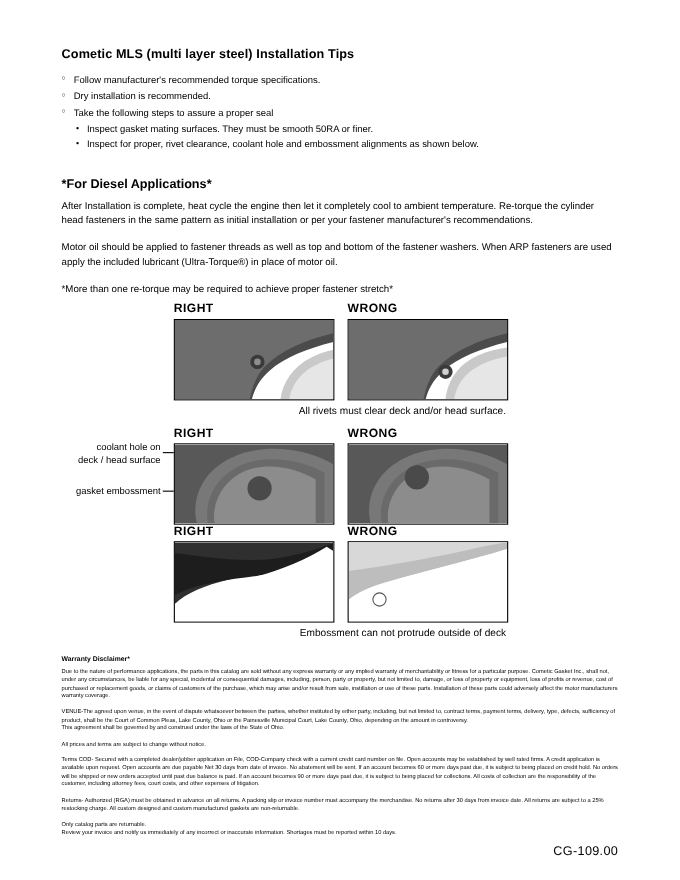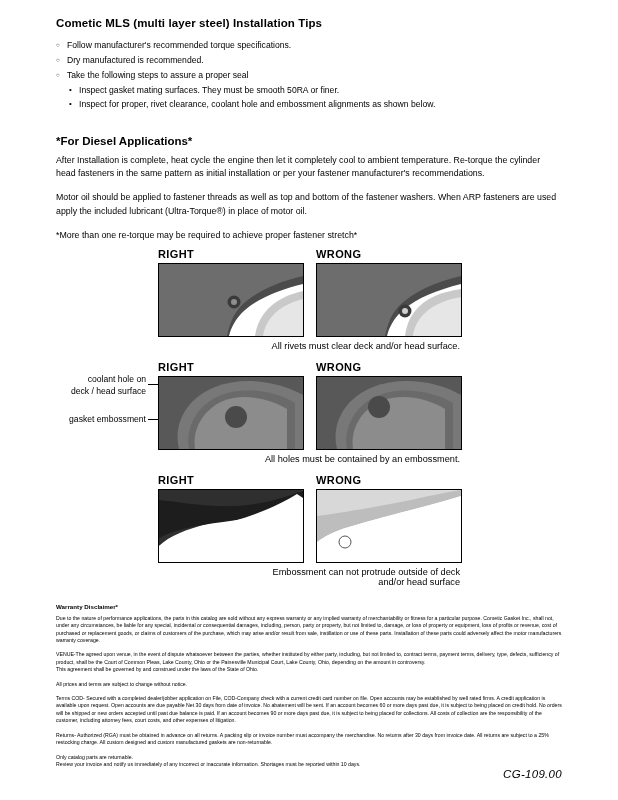--- a/index.html
+++ b/index.html
@@ -14,21 +14,21 @@
     color: #000000;
     position: relative;
     overflow: hidden;
   }
   .page {
     position: absolute;
     left: 0; top: 0;
     width: 618px;
     height: 800px;
     box-sizing: border-box;
-    padding: 17px 56px 0 56px;
+    padding: 44px 56px 0 56px;
   }
   h1.title {
     font-size: 11.5px;
     font-weight: bold;
     margin: 0 0 9px 0;
     letter-spacing: 0.1px;
   }
   ul.bullets {
     list-style: none;
     margin: 0;
@@ -148,34 +148,33 @@
     line-height: 7.4px;
     margin: 0 0 7px 0;
     text-align: left;
   }
   .docnum {
     position: absolute;
     right: 56px;
     bottom: 20px;
     font-size: 11.5px;
     letter-spacing: 0.3px;
-    font-style: italic;
   }
   svg { display: block; }
 </style>
 </head>
 <body>
 
 <div class="page">
 
   <h1 class="title">Cometic MLS (multi layer steel) Installation Tips</h1>
 
   <ul class="bullets">
     <li>Follow manufacturer's recommended torque specifications.</li>
-    <li>Dry manufactured is recommended.</li>
+    <li>Dry installation is recommended.</li>
     <li>
       <span>Take the following steps to assure a proper seal</span>
       <ul class="subbullets">
         <li>Inspect gasket mating surfaces.  They must be smooth 50RA or finer.</li>
         <li>Inspect for proper, rivet clearance, coolant hole and embossment alignments as shown below.</li>
       </ul>
     </li>
   </ul>
 
   <h2 class="subtitle">*For Diesel Applications*</h2>
@@ -253,23 +252,20 @@
               <path d="M0,0 L144,0 L144,72 L0,72 Z" fill="#585858"></path>
               <path d="M20,72 C14,48 26,22 56,10 C84,-1 120,4 144,18 L144,72 Z" fill="#787878"></path>
               <path d="M30,72 C26,50 38,28 62,18 C86,9 116,14 136,26 L136,72 Z" fill="#6a6a6a"></path>
               <path d="M36,72 C33,52 44,33 64,24 C84,16 110,21 128,32 L128,72 Z" fill="#8c8c8c"></path>
               <circle cx="62" cy="30" r="11" fill="#4a4a4a"></circle>
             </svg>
           </div>
         </div>
       </div>
     </div>
-    <div class="caption-wrap">
-      <div class="fig-caption">All holes must be contained by an embossment.</div>
-    </div>
 
     <div class="fig-row">
       <div class="fig-col">
         <div class="fig-label">RIGHT</div>
         <div class="fig-box">
           <svg width="144" height="72" viewBox="0 0 144 72">
             <rect x="0" y="0" width="144" height="72" fill="#ffffff"></rect>
             <path d="M0,0 L144,0 C120,14 84,26 48,34 C28,39 10,46 0,56 Z" fill="#2f2f2f"></path>
             <path d="M0,10 C22,12 60,20 96,14 C120,10 136,4 144,0 L144,8 C128,18 100,28 64,32 C38,35 14,40 0,48 Z" fill="#1d1d1d"></path>
             <path d="M0,56 C14,46 34,40 54,36 C84,30 116,18 138,4 L144,8 L144,72 L0,72 Z" fill="#ffffff"></path>
@@ -286,21 +282,20 @@
             <path d="M0,26 C30,22 78,14 112,6 C126,3 138,1 144,0 L144,6 C112,16 66,27 32,37 C18,41 6,47 0,53 Z" fill="#bdbdbd"></path>
             <path d="M0,52 C8,46 18,41 32,37 C68,26 112,16 144,6 L144,72 L0,72 Z" fill="#ffffff"></path>
             <circle cx="28" cy="52" r="6" fill="#ffffff" stroke="#555" stroke-width="1"></circle>
           </svg>
         </div>
       </div>
     </div>
     <div class="caption-wrap">
       <div class="fig-caption">
         <div>Embossment can not protrude outside of deck</div>
-        <div>and/or head surface</div>
       </div>
     </div>
 
   </div>
 
   <div class="warranty">
     <h3>Warranty Disclaimer*</h3>
     <p>Due to the nature of performance applications, the parts in this catalog are sold without any express warranty or any implied warranty of merchantability or fitness for a particular purpose.  Cometic Gasket Inc., shall not, under any circumstances, be liable for any special, incidental or consequential damages, including, person, party or property, but not limited to, damage, or loss of property or equipment, loss of profits or revenue, cost of purchased or replacement goods, or claims of customers of the purchase, which may arise and/or result from sale, instillation or use of these parts.  Installation of these parts could adversely affect the motor manufacturers warranty coverage.</p>
     <p style="white-space:pre-line;">VENUE-The agreed upon venue, in the event of dispute whatsoever between the parties, whether instituted by either party, including, but not limited to, contract terms, payment terms, delivery, type, defects, sufficiency of product, shall be the Court of Common Pleas, Lake County, Ohio or the Painesville Municipal Court, Lake County, Ohio, depending on the amount in controversy.
 This agreement shall be governed by and construed under the laws of the State of Ohio.</p>

